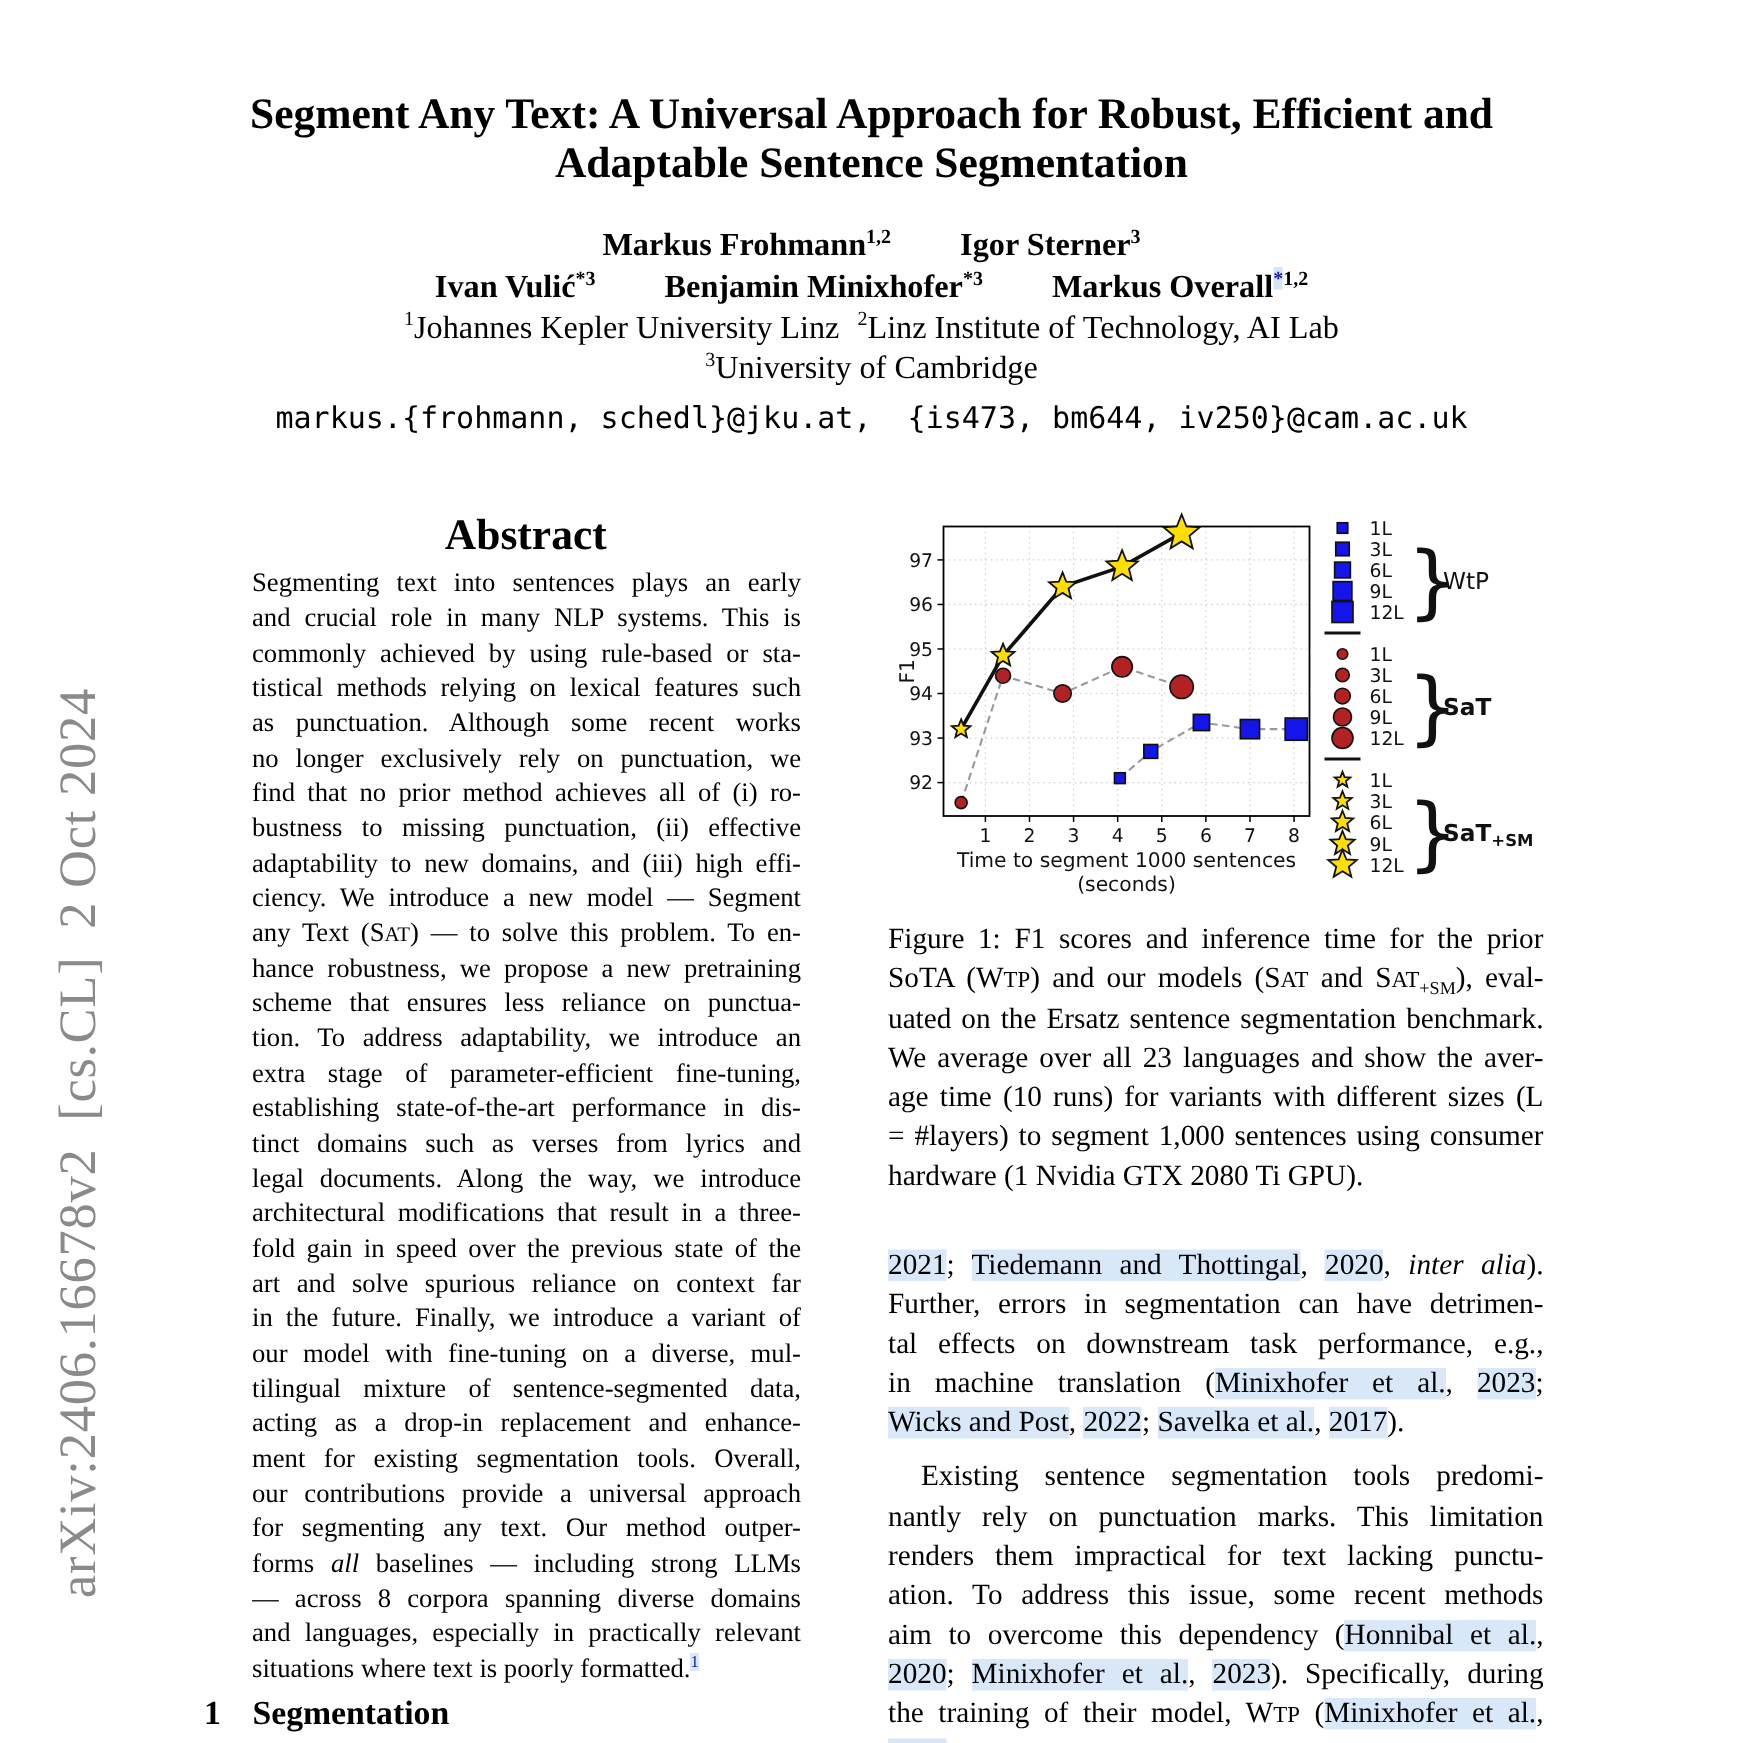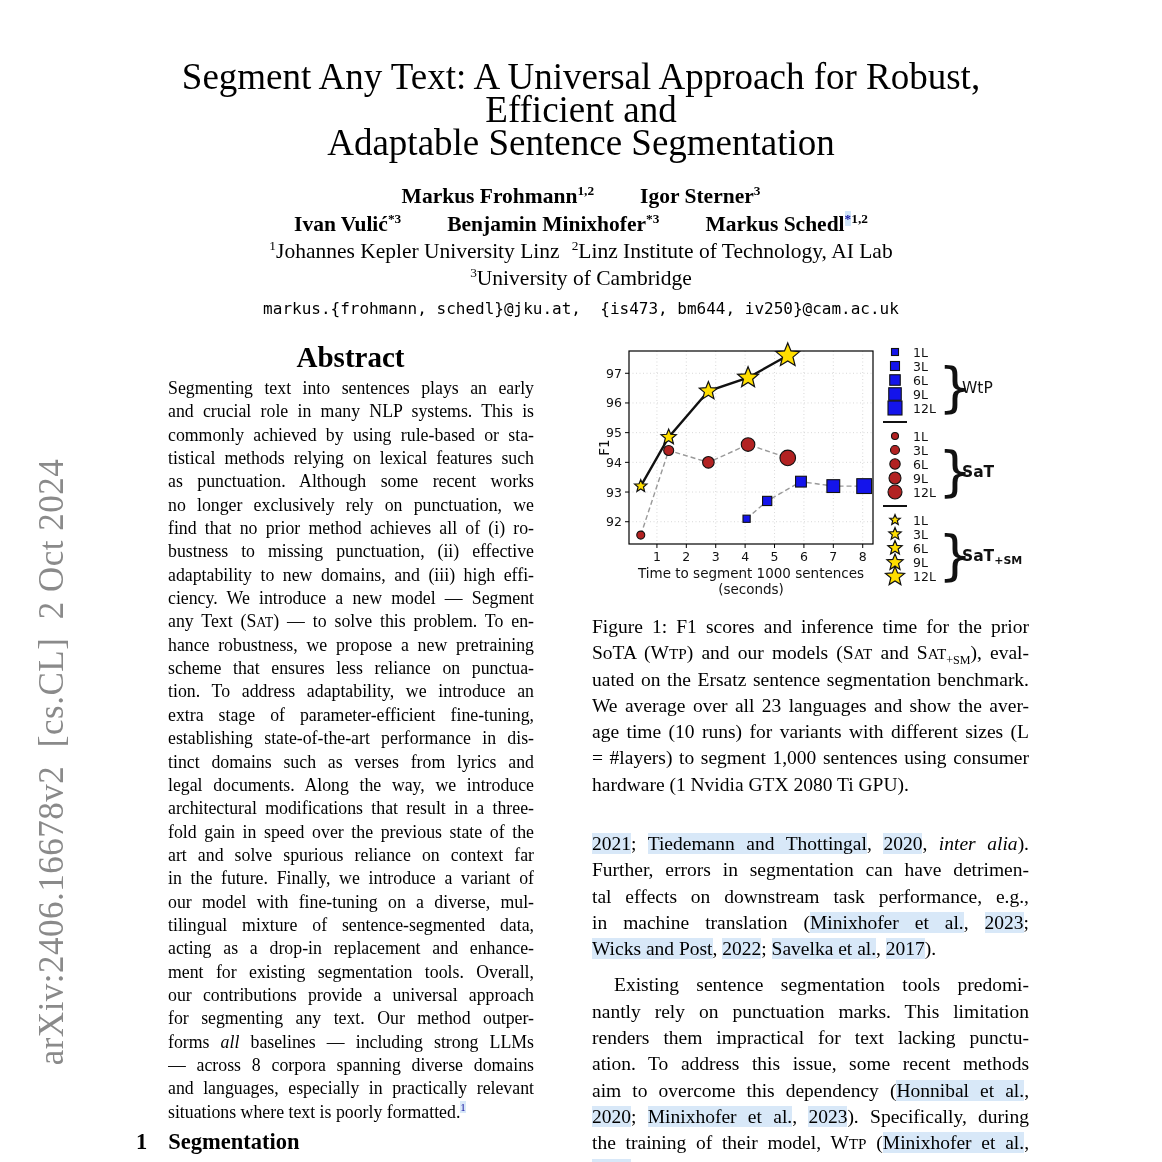--- a/index.html
+++ b/index.html
@@ -6,25 +6,25 @@
   body{width:1162px;height:1162px;position:relative;background:#ffffff;overflow:hidden;
        font-family:"Liberation Serif",serif;color:#000;}
   .abs{position:absolute;}
   
   #watermark-anchor{position:absolute;left:52px;top:762px;width:0;height:0;}
   #watermark{position:absolute;transform:translate(-50%,-50%) rotate(-90deg);
              white-space:pre;font-family:"Liberation Serif",serif;font-size:35px;
              color:#8a8a8a;letter-spacing:.5px;}
   
   #header{left:140px;top:0;width:882px;text-align:center;}
-  #title{margin-top:60px;font-size:37px;font-weight:normal;line-height:33px;}
+  #title{margin-top:60px;font-size:29px;font-weight:bold;line-height:33px;}
   #authors-row1{margin-top:23px;font-size:21.5px;font-weight:bold;line-height:28px;}
   #authors-row2{font-size:21.5px;font-weight:bold;line-height:28px;}
   #affil-row1,#affil-row2{font-size:21.5px;line-height:27px;}
-  #emails{margin-top:7px;font-family:"DejaVu Sans Mono",monospace;font-size:16px;white-space:pre;}
+  #emails{margin-top:7px;font-family:"DejaVu Sans Mono",monospace;font-size:20px;white-space:pre;}
   sup{font-size:.62em;line-height:0;}
   sub{font-size:.62em;line-height:0;}
   .gap{display:inline-block;width:46px;}
   .gapsm{display:inline-block;width:12px;}
   .hl{background:#d2e6f9;color:#1515a3;}
   .cite{color:#000000;background:#d8e8f8;}
   .it{font-style:italic;}
   .sc{font-size:.78em;}
   .fn{color:#1515a3;background:#d8e8f8;}
   .ind{display:inline-block;width:22px;}
@@ -56,21 +56,21 @@
 <div id="watermark-anchor">
   <div id="watermark">arXiv:2406.16678v2  [cs.CL]  2 Oct 2024</div>
 </div>
 
 <div id="header" class="abs">
   <div id="title">
     <div>Segment Any Text: A Universal Approach for Robust, Efficient and</div>
     <div>Adaptable Sentence Segmentation</div>
   </div>
   <div id="authors-row1"><span class="">Markus Frohmann</span><sup>1,2</sup><span class="gap"></span><span class="">Igor Sterner</span><sup>3</sup></div>
-  <div id="authors-row2"><span class="">Ivan Vulić</span><sup>*3</sup><span class="gap"></span><span class="">Benjamin Minixhofer</span><sup>*3</sup><span class="gap"></span><span class="">Markus Schedl</span><sup class="hl">*</sup><sup>1,2</sup></div>
+  <div id="authors-row2"><span class="">Ivan Vulić</span><sup>*3</sup><span class="gap"></span><span class="">Benjamin Minixhofer</span><sup>*3</sup><span class="gap"></span><span class="">Markus Overall</span><sup class="hl">*</sup><sup>1,2</sup></div>
   <div id="affil-row1"><sup>1</sup><span class="">Johannes Kepler University Linz</span><span class="gapsm"></span><sup>2</sup><span class="">Linz Institute of Technology, AI Lab</span></div>
   <div id="affil-row2"><sup>3</sup><span class="">University of Cambridge</span></div>
   <div id="emails">markus.{frohmann, schedl}@jku.at,  {is473, bm644, iv250}@cam.ac.uk</div>
 </div>
 
 <div id="abstract-heading" class="abs">Abstract</div>
 <div id="abstract-body" class="abs">
     <div class="jline"><span class="">Segmenting text into sentences plays an early</span></div>
     <div class="jline"><span class="">and crucial role in many NLP systems. This is</span></div>
     <div class="jline"><span class="">commonly achieved by using rule-based or sta-</span></div>

